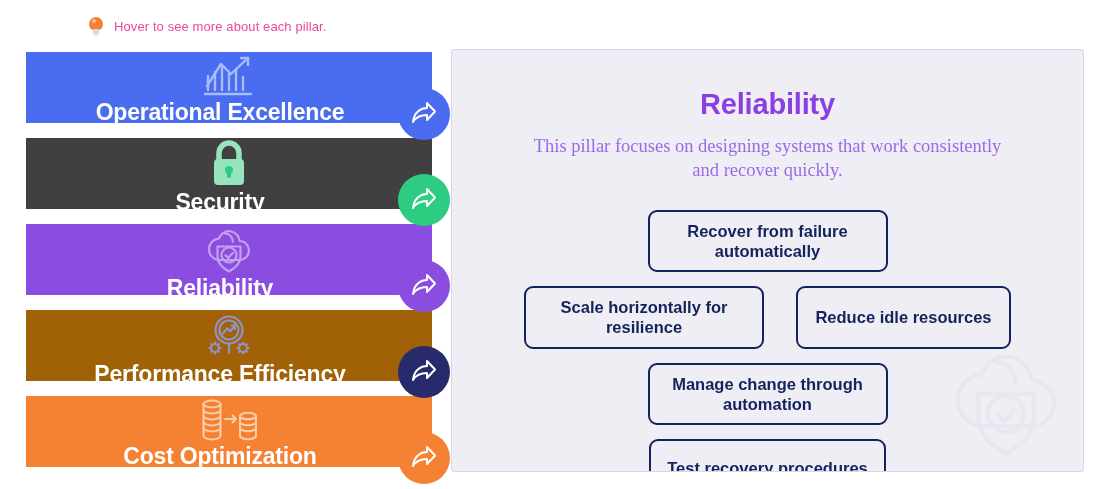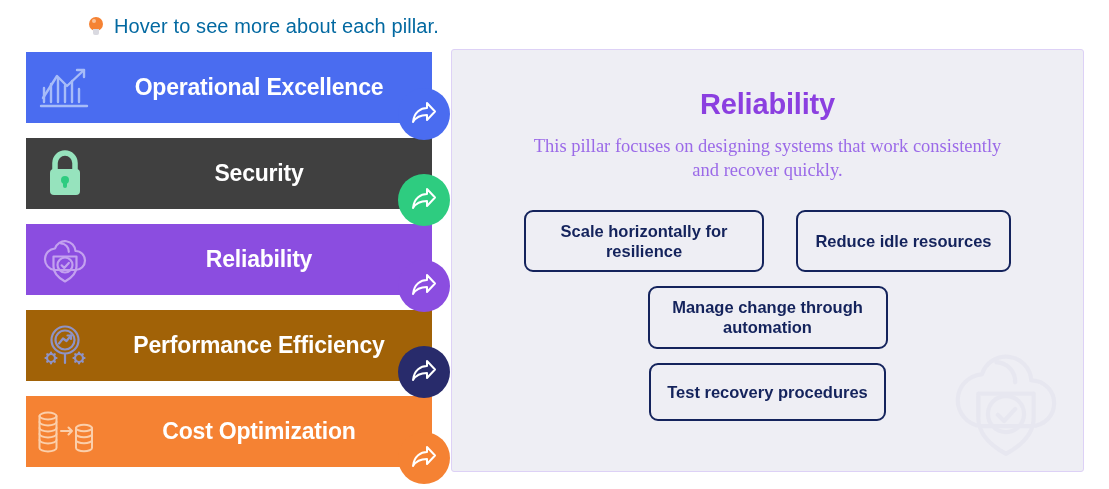--- a/index.html
+++ b/index.html
@@ -47,40 +47,41 @@
     background: #fbc197;
   }
   .hint-bulb .base {
     position: absolute;
     left: 5px; top: 12px;
     width: 6px; height: 6px;
     background: #d9d9e0;
     border-radius: 0 0 2px 2px;
   }
   .hint-text {
-    font-size: 20px;
-    color: #0369a1;
+    font-size: 13px;
+    color: #ec4899;
     letter-spacing: .1px;
     white-space: nowrap;
   }
 
   
   .pillars {
     position: absolute;
     left: 26px;
     top: 52px;
     width: 406px;
   }
   .pillar {
     position: relative;
     height: 71px;
     margin-bottom: 15px;
     display: flex;
     align-items: center;
     box-sizing: border-box;
+    flex-direction: column;
   }
   .pillar:last-child { margin-bottom: 0; }
 
   .pillar-icon {
     width: 78px;
     flex: none;
     display: flex;
     align-items: center;
     justify-content: center;
   }
@@ -301,19 +302,20 @@
       <path d="M15.5 22.5 h23 v10 c0 7.5 -6 12 -11.5 15 c-5.5 -3 -11.5 -7.5 -11.5 -15 Z"></path>
       <circle cx="27" cy="31" r="7.5"></circle>
       <path d="M23.6 31.3 l2.6 2.6 l4.6 -5"></path>
     </svg>
   </span>
 
   <div class="detail-title">Reliability</div>
   <div class="detail-desc">This pillar focuses on designing systems that work consistently and recover quickly.</div>
 
   <div class="chips">
+    <div class="chip">Recover from failure automatically</div>
     <div class="chip wide">Scale horizontally for resilience</div>
     <div class="chip">Reduce idle resources</div>
     <div class="chip wide">Manage change through automation</div>
     <div class="chip last">Test recovery procedures</div>
   </div>
 
 </div>
 
 </body></html>

